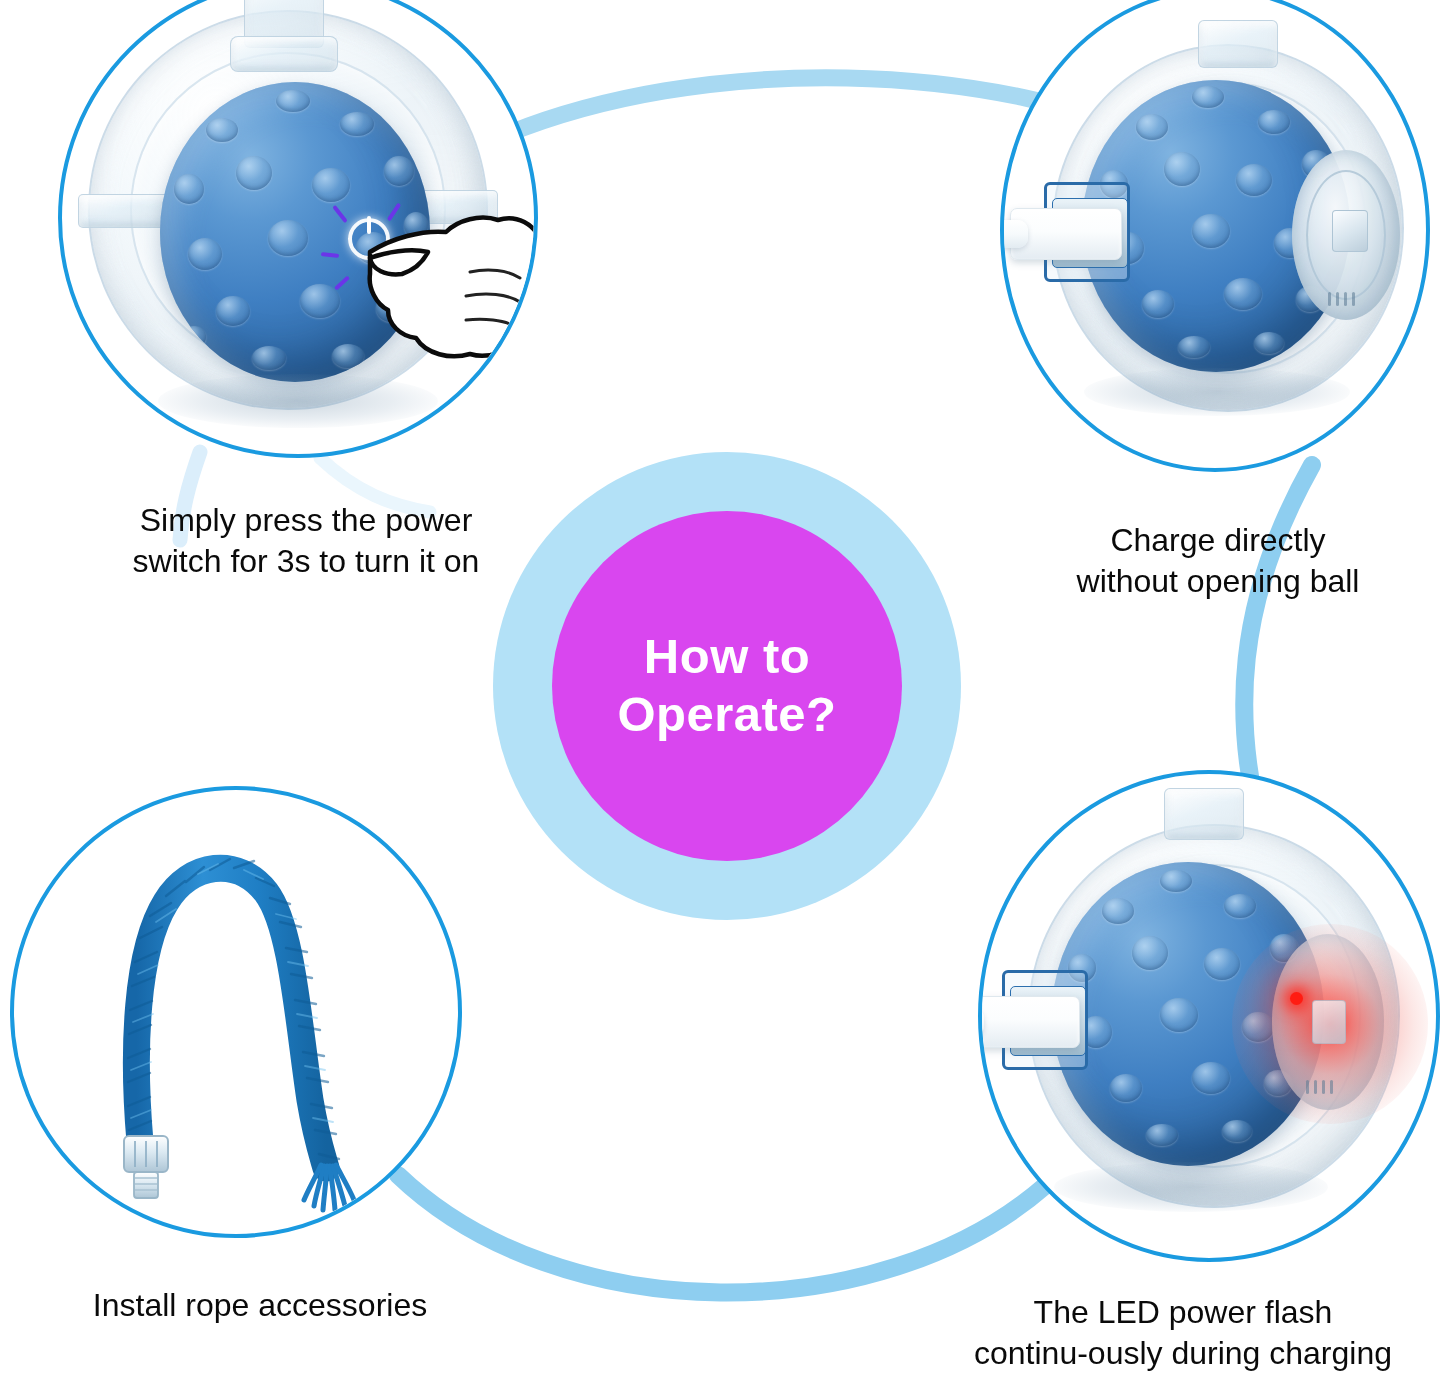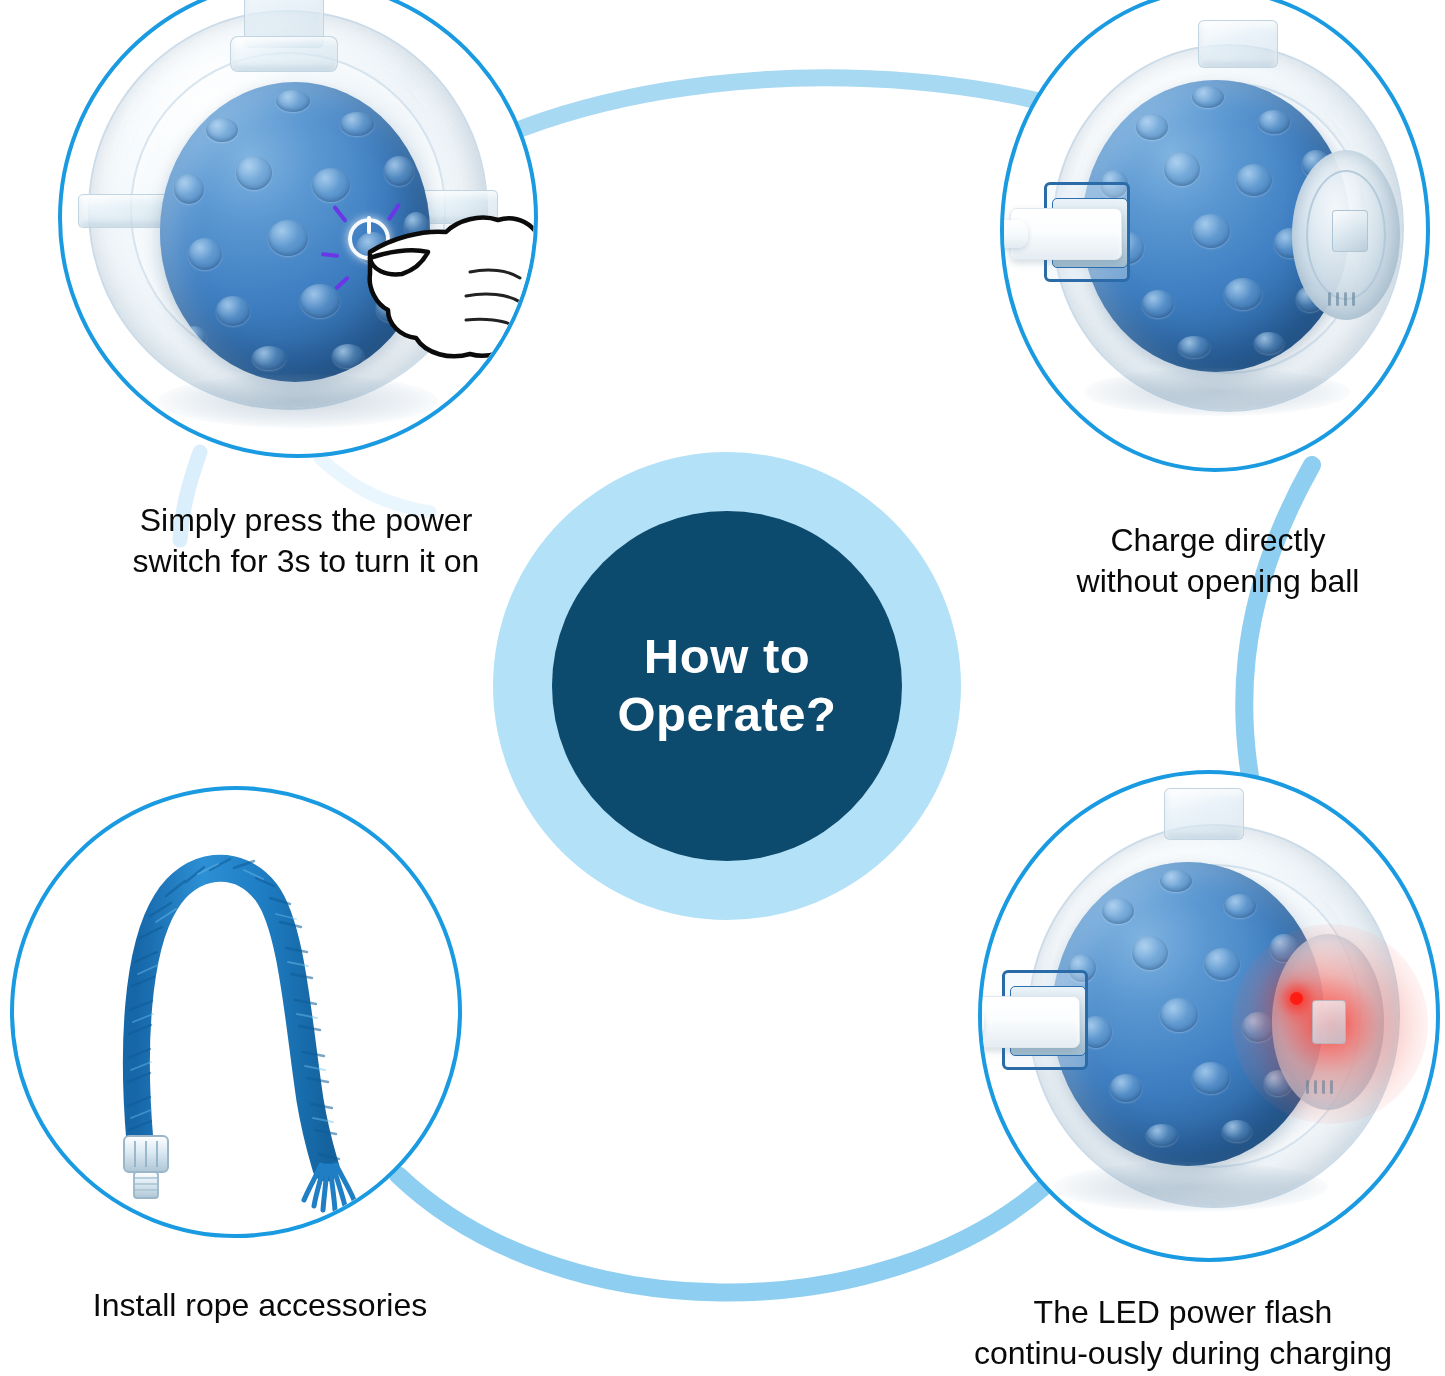--- a/index.html
+++ b/index.html
@@ -12,21 +12,21 @@
   .connectors { position:absolute; left:0; top:0; width:1445px; height:1376px; z-index:1; }
 
   
   .panel { position:absolute; border-radius:50%; z-index:3;
            border:4px solid #1a9ae0; background:#ffffff; overflow:hidden; }
   .panel-inner { position:absolute; inset:0; border-radius:50%; overflow:hidden; }
 
   
   .center-badge { position:absolute; z-index:4; border-radius:50%;
                   background:#b3e1f7; display:flex; align-items:center; justify-content:center; }
-  .center-core { border-radius:50%; background:#0c4a6e;
+  .center-core { border-radius:50%; background:#d946ef;
                  display:flex; align-items:center; justify-content:center; }
   .center-title { color:#ffffff; font-weight:bold; font-size:49px; line-height:1.18;
                   text-align:center; letter-spacing:0.5px; }
 
   
   .caption { position:absolute; z-index:5; color:#0a0a0a; font-size:32px;
              line-height:1.28; white-space:pre-line; }
   .cap-tl { left:96px;  top:500px;  width:420px; text-align:center; }
   .cap-tr { left:1018px; top:520px; width:400px; text-align:center; }
   .cap-bl { left:40px;  top:1285px; width:440px; text-align:center; }

